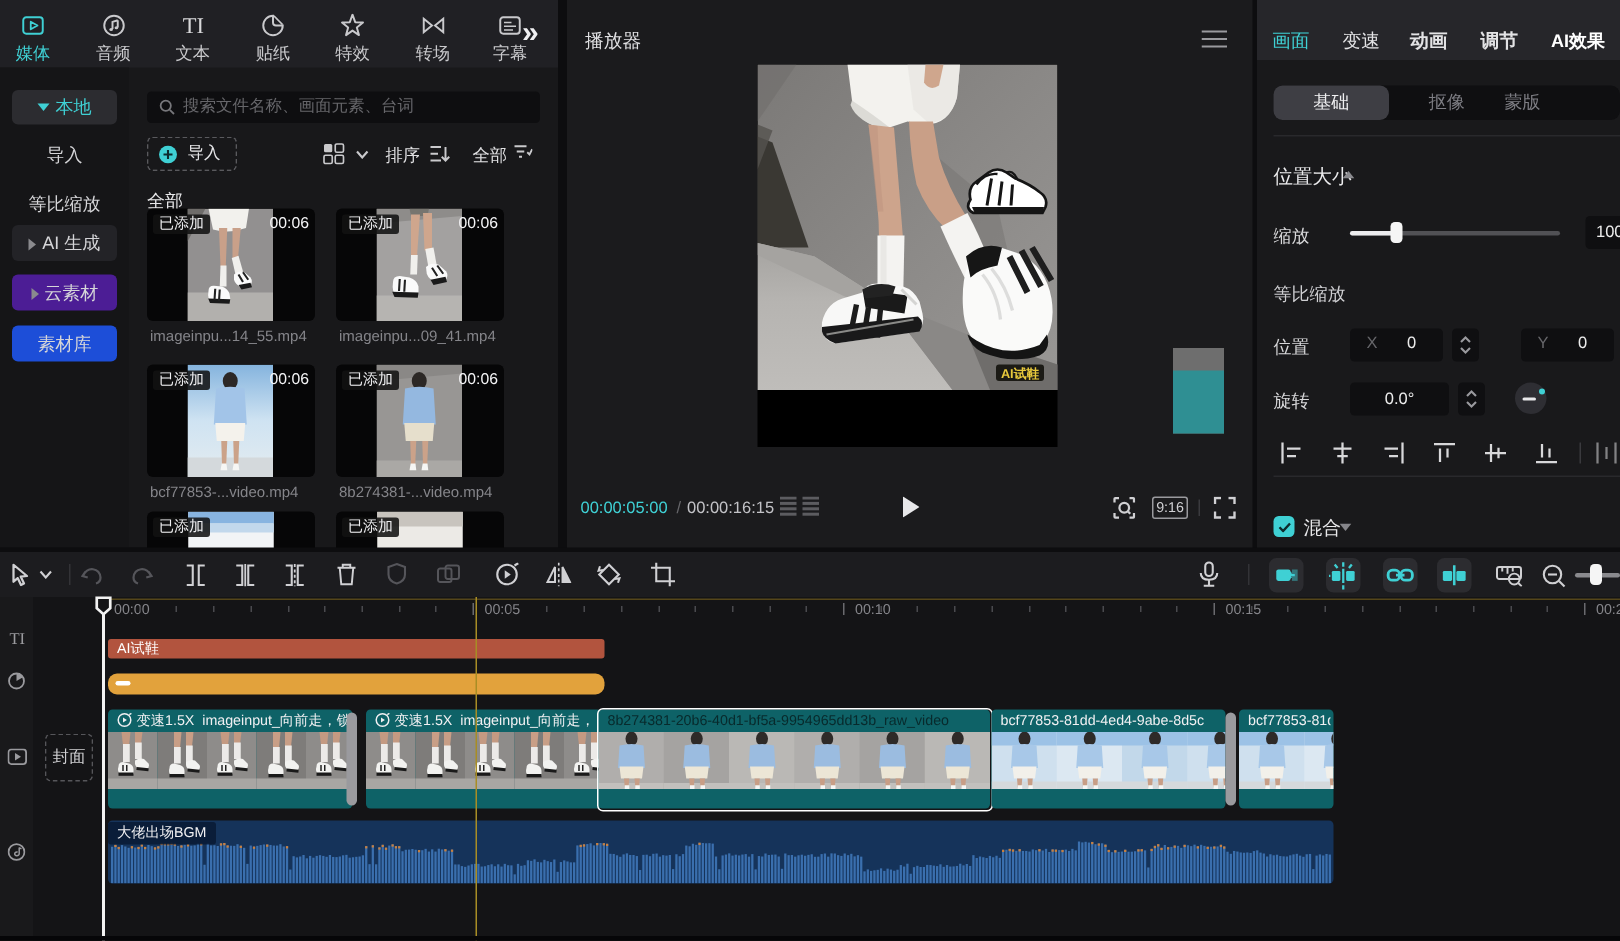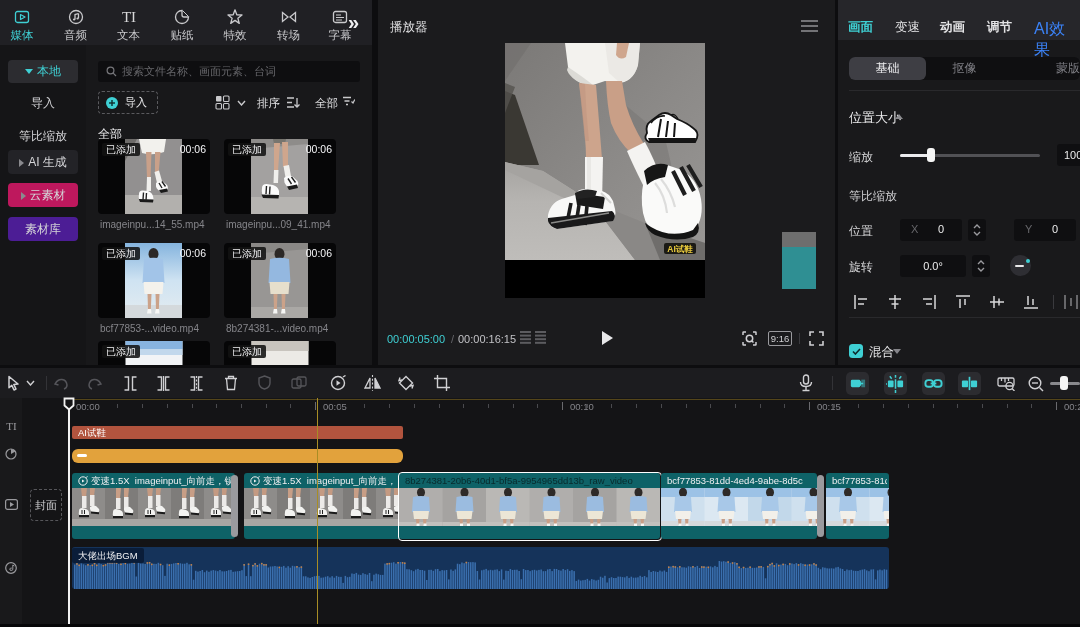--- a/index.html
+++ b/index.html
@@ -71,22 +71,22 @@
       </svg>
     </div>
 <div class="abs" style="left:316px;top:28px;width:48px;text-align:center;color:#c9c9cc;font-size:11.5px">字幕</div>
   <div class="abs" style="left:348px;top:11px;color:#f0f0f2;font-size:20px;font-weight:bold;letter-spacing:-4px">»</div>
 
   <div class="abs" style="left:0;top:45px;width:86px;height:320px;background:#151517"></div>
   <div class="abs" style="left:8px;top:60px;width:70px;height:23px;background:#2c2c30;border-radius:4px;color:#3fd0d4;font-size:12px;line-height:23px;text-align:center"><span style="display:inline-block;width:0;height:0;border-left:4px solid transparent;border-right:4px solid transparent;border-top:5px solid #3fd0d4;vertical-align:1px;margin-right:4px"></span>本地</div>
   <div class="abs" style="left:8px;top:92px;width:70px;height:23px;color:#d5d5d8;font-size:12px;line-height:23px;text-align:center">导入</div>
   <div class="abs" style="left:8px;top:125px;width:70px;height:23px;color:#d5d5d8;font-size:12px;line-height:23px;text-align:center">等比缩放</div>
   <div class="abs" style="left:8px;top:150px;width:70px;height:24px;background:#232327;border-radius:4px;color:#d5d5d8;font-size:12px;line-height:24px;text-align:center"><span style="display:inline-block;width:0;height:0;border-top:4px solid transparent;border-bottom:4px solid transparent;border-left:5px solid #8a8a8e;vertical-align:-1px;margin-right:4px"></span>AI 生成</div>
-  <div class="abs" style="left:8px;top:183px;width:70px;height:24px;background:#be185d;border-radius:4px;color:#d5d5d8;font-size:12px;line-height:24px;text-align:center"><span style="display:inline-block;width:0;height:0;border-top:4px solid transparent;border-bottom:4px solid transparent;border-left:5px solid #8a8a8e;vertical-align:-1px;margin-right:4px"></span>云素材</div>
-  <div class="abs" style="left:8px;top:217px;width:70px;height:24px;background:#4c1d95;border-radius:4px;color:#d5d5d8;font-size:12px;line-height:24px;text-align:center">素材库</div>
+  <div class="abs" style="left:8px;top:183px;width:70px;height:24px;background:#4c1d95;border-radius:4px;color:#d5d5d8;font-size:12px;line-height:24px;text-align:center"><span style="display:inline-block;width:0;height:0;border-top:4px solid transparent;border-bottom:4px solid transparent;border-left:5px solid #8a8a8e;vertical-align:-1px;margin-right:4px"></span>云素材</div>
+  <div class="abs" style="left:8px;top:217px;width:70px;height:24px;background:#1d4ed8;border-radius:4px;color:#d5d5d8;font-size:12px;line-height:24px;text-align:center">素材库</div>
 
   <div class="abs" style="left:98px;top:61px;width:262px;height:21px;background:#0e0e10;border-radius:3px;color:#66666a;font-size:11px;line-height:21px">
     <svg class="abs" style="left:8px;top:5px" width="11" height="11" viewBox="0 0 11 11">
         <circle cx="4.5" cy="4.5" r="3.4" fill="none" stroke="#77777b" stroke-width="1.2"></circle>
         <line x1="7.2" y1="7.2" x2="10" y2="10" stroke="#77777b" stroke-width="1.2"></line>
       </svg>
     <span style="margin-left:24px">搜索文件名称、画面元素、台词</span>
   </div>
 
   <div class="abs" style="left:98px;top:91px;width:60px;height:23px;border:1px dashed #5a5a5e;border-radius:4px;color:#e8e8ea;font-size:11px;line-height:21px;text-align:center">
@@ -362,30 +362,30 @@
         <path d="M5 1 H1 V5"></path>
         <path d="M10 1 H14 V5"></path>
         <path d="M14 10 V14 H10"></path>
         <path d="M1 10 V14 H5"></path>
       </g>
     </svg>
 </div>
 
 <div class="pan" style="left:838px;top:0;width:242px;height:365px;background:#19191b">
   <div class="abs" style="left:0;top:0;width:242px;height:40px;background:#26262a"></div>
-  <div class="abs" style="left:10px;top:19px;color:#3fd0d4;font-size:12.5px;font-weight:bold">画面</div>
+  <div class="abs" style="left:10px;top:19px;color:#3fd0d4;font-size:12.5px;font-weight:normal">画面</div>
   <div class="abs" style="left:57px;top:19px;color:#e3e3e5;font-size:12.5px;font-weight:normal">变速</div>
   <div class="abs" style="left:102px;top:19px;color:#e3e3e5;font-size:12.5px;font-weight:bold">动画</div>
   <div class="abs" style="left:149px;top:19px;color:#e3e3e5;font-size:12.5px;font-weight:bold">调节</div>
-  <div class="abs" style="left:196px;top:19px;color:#3b82f6;font-size:16px;font-weight:normal">AI效果</div>
+  <div class="abs" style="left:196px;top:19px;color:#ffffff;font-size:12px;font-weight:bold">AI效果</div>
 
   <div class="abs" style="left:11px;top:57px;width:231px;height:23px;background:#0f0f11;border-radius:6px"></div>
   <div class="abs" style="left:11px;top:57px;width:77px;height:23px;background:#3e3e44;border-radius:6px;color:#f0f0f2;font-size:12px;line-height:23px;text-align:center">基础</div>
   <div class="abs" style="left:88px;top:57px;width:77px;height:23px;color:#7e7e84;font-size:12px;line-height:23px;text-align:center">抠像</div>
-  <div class="abs" style="left:165px;top:57px;width:77px;height:23px;color:#7e7e84;font-size:12px;line-height:23px;text-align:right">蒙版</div>
+  <div class="abs" style="left:165px;top:57px;width:77px;height:23px;color:#7e7e84;font-size:12px;line-height:23px;text-align:left">蒙版</div>
   <div class="abs" style="left:11px;top:90px;width:231px;height:1px;background:#29292c"></div>
   <div class="abs" style="left:11px;top:109px;color:#ececee;font-size:13px;font-weight:normal">位置大小</div>
   <svg class="abs" style="left:57px;top:114px" width="8" height="5" viewBox="0 0 8 5">
       <path d="M0 5 L4 0 L8 5 Z" fill="#8a8a8e"></path>
     </svg>
 
   <div class="abs" style="left:11px;top:149px;color:#d8d8da;font-size:12px">缩放</div>
   <div class="abs" style="left:62px;top:154px;width:140px;height:3px;background:#515155;border-radius:2px"></div>
   <div class="abs" style="left:62px;top:154px;width:31px;height:3px;background:#ececee;border-radius:2px"></div>
   <div class="abs" style="left:89px;top:148px;width:8px;height:14px;background:#f5f5f5;border-radius:3px"></div>

